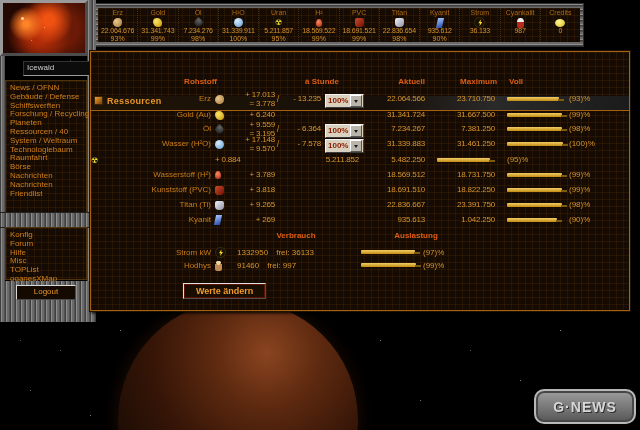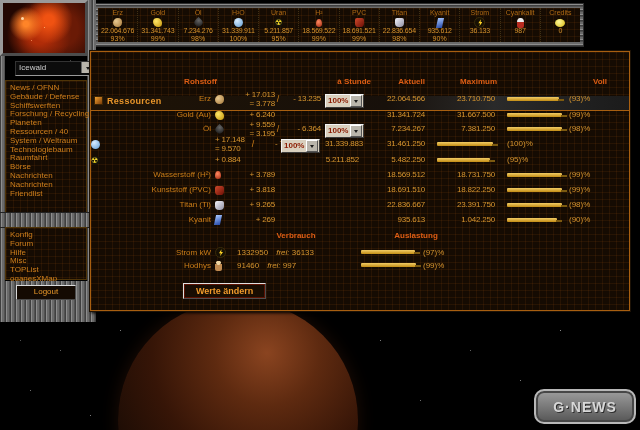--- a/index.html
+++ b/index.html
@@ -51,21 +51,21 @@
   #side-rail-r{position:absolute;left:87px;top:0;width:9px;height:322px;}
   #logo{position:absolute;left:0;top:0;width:88px;height:56px;padding:0;border:3px solid #666;
         border-color:#9a9a9a #4c4c4c #4c4c4c #9a9a9a;box-sizing:border-box;
         background:
          radial-gradient(circle at 28% 42%,#ff8428 0 4%,transparent 26%),
          radial-gradient(circle at 56% 34%,#f05212 0 9%,transparent 42%),
          radial-gradient(circle at 44% 62%,#b02c08 0 18%,transparent 58%),
          radial-gradient(circle at 70% 52%,#6a1a06 0 28%,#230702 72%);}
   #logo::after{content:"";position:absolute;left:18px;top:14px;width:3px;height:3px;background:#ffd8a8;border-radius:50%;
         box-shadow:22px 9px 0 -1px #ffc080,9px 22px 0 -1px #ff9860;}
-  #planetsel{position:absolute;left:15px;top:61px;width:78px;height:13px;display:flex;border:1px solid #777;
+  #planetsel{position:absolute;left:23px;top:61px;width:78px;height:13px;display:flex;border:1px solid #777;
         border-color:#333 #999 #999 #333;background:#0c0c0c;}
   #planetsel .val{flex:1;color:#cfcfcf;font-size:8px;line-height:11px;padding-left:3px;}
   .dropbtn{width:12px;height:11px;background:#b9b5ab;border-left:1px solid #666;display:flex;align-items:center;justify-content:center;}
   .arr{width:0;height:0;border:2px solid transparent;border-top:3px solid #1c1c1c;margin-top:3px;}
   .menu{position:absolute;left:5px;width:82px;border:1px solid #4e3408;box-sizing:border-box;padding:3px 0 2px 4px;}
   #menu1{top:80px;height:133px;}
   #menu2{top:227px;height:53px;}
   .mi{font-size:8px;line-height:8.8px;color:#cf7f1c;white-space:nowrap;cursor:pointer;}
   #side-div{position:absolute;left:0;top:212px;width:96px;height:14px;border-top:1px solid #222;border-bottom:1px solid #222;}
   #side-bottom{position:absolute;left:0;top:281px;width:96px;height:41px;}
@@ -80,44 +80,44 @@
           border-bottom:1px solid #a85f10;display:flex;align-items:flex-start;margin-top:44px;}
   #ptitle .picon{width:7px;height:7px;margin:0 4px 0 3px;background:linear-gradient(135deg,#f0a030,#7a3c08);border:1px solid #3a2404;}
   #ptitle .ttext{font-size:9px;font-weight:bold;color:#e8952a;letter-spacing:.3px;}
   #pbody{position:absolute;left:0;top:15px;right:0;bottom:0;padding-top:6px;}
 
   .trow,.thead{display:grid;grid-template-columns:124px 16px 44px 6px 44px 46px 66px 70px 62px 38px;align-items:center;}
   .thead{height:16px;}
   .trow{height:15px;}
   .hd{font-size:8px;font-weight:bold;color:#dd5d14;}
   .hd.c1{grid-column:1/3;text-align:right;padding-right:14px;}
-  .hd.c2{grid-column:3/7;text-align:right;padding-left:42px;}
+  .hd.c2{grid-column:3/7;text-align:center;padding-left:42px;}
   .hd.c3{grid-column:7/8;text-align:right;padding-right:12px;}
   .hd.c4{grid-column:8/9;text-align:right;padding-right:10px;}
-  .hd.c5{grid-column:9/11;text-align:right;padding-left:2px;}
+  .hd.c5{grid-column:9/11;text-align:left;padding-left:2px;}
   .rname{font-size:8px;color:#cb7d18;text-align:right;padding-right:4px;white-space:nowrap;}
   .ricell{text-align:left;}
   .num{font-size:8px;color:#d6942e;white-space:nowrap;letter-spacing:-.2px;}
   .stk{display:flex;flex-direction:column;text-align:right;line-height:9px;}
   .slash{font-size:9px;color:#cb7d18;text-align:center;}
   .minus{text-align:right;padding-right:4px;}
   .akt,.mx{text-align:right;padding-right:12px;}
   .sel{display:inline-flex;align-items:center;height:12px;background:#d9d0be;border:1px solid;
        border-color:#f4f4f4 #3c3c3c #3c3c3c #f4f4f4;padding:0 1px 0 2px;}
   .sel b{font-size:8px;color:#8c1c02;font-weight:bold;line-height:10px;}
   .sel .dropbtn{width:10px;height:10px;margin-left:2px;border:1px solid;border-color:#fff #555 #555 #fff;}
   .pbar{height:4px;background:linear-gradient(180deg,#f2cc66,#c28c14);border-radius:1px;position:relative;}
   .pbar::after{content:"";position:absolute;right:-5px;bottom:0;width:6px;height:2px;background:#7c5a10;}
   .voll{font-size:8px;color:#d6942e;padding-left:0;white-space:nowrap;}
 
   .vhead{display:grid;grid-template-columns:140px 130px 110px;height:15px;align-items:center;margin-top:4px;}
   .vhead .hd{text-align:center;}
   .vrow{display:grid;grid-template-columns:124px 16px 130px 62px 38px;height:13px;align-items:center;}
   .used{font-size:8px;color:#d6942e;padding-left:6px;white-space:nowrap;}
-  .used .fl{margin-left:8px;font-style:italic;}
+  .used .fl{margin-left:8px;}
   #wbtn{margin:14px 0 0 92px;display:inline-block;font-size:9px;font-weight:bold;color:#ef9a2c;
         background:#190d02;padding:2px 12px;border:1px solid;border-color:#e0e0e0 #4e4e4e #4e4e4e #e0e0e0;
         box-shadow:inset 0 0 0 1px #5c1202;cursor:pointer;}
 
   
   #planet{position:absolute;left:118px;top:300px;width:240px;height:240px;border-radius:50%;
      background:radial-gradient(circle at 62% 22%,#8a4420 0%,#5e2a10 22%,#361507 48%,#160a04 78%);
      box-shadow:0 0 18px rgba(120,50,20,.25);}
   #stars{position:absolute;left:0;top:0;width:1px;height:1px;background:#fff;opacity:.8;
      box-shadow:600px 60px #999,615px 120px #777,590px 200px #888,560px 330px #aaa,620px 300px #888,
@@ -349,20 +349,21 @@
               </span>
             </div>
             <div class="num akt">7.234.267</div>
             <div class="num mx">7.381.250</div>
             <div>
               <div class="pbar" style="width: 55px;"></div>
             </div>
             <div class="voll">(98)%</div>
           </div>
           <div class="trow">
+            <div class="rname">Wasser (H²O)</div>
             <div class="ricell"><span class="ric ic-water"></span></div>
             <div class="stk">
               <span class="num">+ 17.148</span>
               <span class="num">= 9.570</span>
             </div>
             <div class="slash">/</div>
             <div class="num minus">- 7.578</div>
             <div>
               <span class="sel">
                 <b>100%</b>

